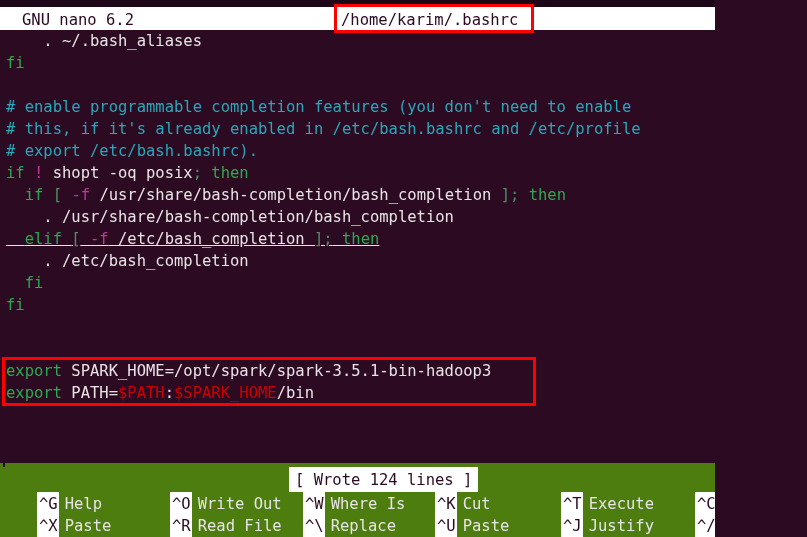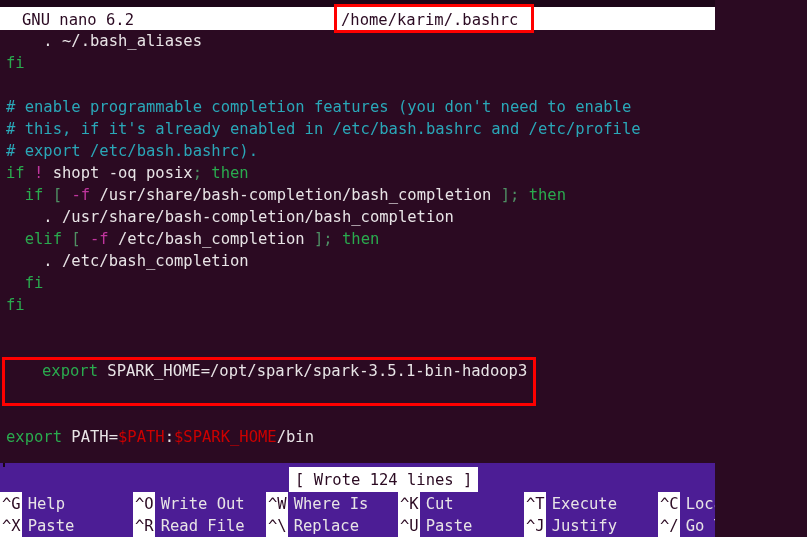--- a/index.html
+++ b/index.html
@@ -4,21 +4,21 @@
 <style>
   html, body {
     margin: 0;
     padding: 0;
     background: #2b0a22;
   }
   #app {
     position: relative;
     width: 715px;
     height: 537px;
-    background: #4c1d95;
+    background: #4d7c0f;
     overflow: hidden;
     font-family: "DejaVu Sans Mono", "Liberation Mono", monospace;
     font-size: 15.5px;
     line-height: 22px;
     -webkit-font-smoothing: none;
   }
 
   
   .top-strip {
     position: absolute;
@@ -110,20 +110,21 @@
   .shortcuts {
     position: absolute;
     left: 0; top: 492px;
     width: 807px; height: 45px;
   }
   .sc-col { position: absolute; top: 0; height: 45px; }
   .sc-item {
     position: absolute;
     height: 22px;
     white-space: pre;
+    margin-left: 37px;
   }
   .sc-item.row0 { top: 0; }
   .sc-item.row1 { top: 22px; }
   .sc-key {
     display: inline-block;
     background: #ffffff;
     color: #2b0a22;
     padding: 1px 1px 1px 2px;
   }
   .sc-label {
@@ -148,27 +149,27 @@
   <div class="editor" id="editor-area">
       <div class="line" style="top: 0px;"><span class="c-plain">    </span><span class="c-plain">. ~/.bash_aliases</span></div>
       <div class="line" style="top: 22px;"><span class="c-kw">fi</span></div>
       <div class="line" style="top: 44px;"></div>
       <div class="line" style="top: 88px;"><span class="c-comment"># this, if it's already enabled in /etc/bash.bashrc and /etc/profile</span></div>
       <div class="line" style="top: 66px;"><span class="c-comment"># enable programmable completion features (you don't need to enable</span></div>
       <div class="line" style="top: 110px;"><span class="c-comment"># export /etc/bash.bashrc).</span></div>
       <div class="line" style="top: 132px;"><span class="c-kw">if</span><span class="c-plain"> </span><span class="c-op">!</span><span class="c-plain"> shopt -oq posix</span><span class="c-punct">;</span><span class="c-plain"> </span><span class="c-kw">then</span></div>
       <div class="line" style="top: 154px;"><span class="c-plain">  </span><span class="c-kw">if</span><span class="c-plain"> </span><span class="c-punct">[</span><span class="c-plain"> </span><span class="c-op">-f</span><span class="c-plain"> /usr/share/bash-completion/bash_completion </span><span class="c-punct">];</span><span class="c-plain"> </span><span class="c-kw">then</span></div>
       <div class="line" style="top: 176px;"><span class="c-plain">    </span><span class="c-plain">. /usr/share/bash-completion/bash_completion</span></div>
-      <div class="line" style="top: 198px;"><span class="c-plain">  </span><span class="c-kw">elif</span><span class="c-plain"> </span><span class="c-punct">[</span><span class="c-plain"> </span><span class="c-op">-f</span><span class="c-plain"> /etc/bash_completion </span><span class="c-punct">];</span><span class="c-plain"> </span><span class="c-kw">then</span></div>
+      <div class="line" style="top: 198px; text-decoration: underline;"><span class="c-plain">  </span><span class="c-kw">elif</span><span class="c-plain"> </span><span class="c-punct">[</span><span class="c-plain"> </span><span class="c-op">-f</span><span class="c-plain"> /etc/bash_completion </span><span class="c-punct">];</span><span class="c-plain"> </span><span class="c-kw">then</span></div>
       <div class="line" style="top: 220px;"><span class="c-plain">    </span><span class="c-plain">. /etc/bash_completion</span></div>
       <div class="line" style="top: 242px;"><span class="c-plain">  </span><span class="c-kw">fi</span></div>
       <div class="line" style="top: 264px;"><span class="c-kw">fi</span></div>
       <div class="line" style="top: 308px;"></div>
-      <div class="line" style="top: 330px; padding-left: 36px;"><span class="c-kw">export</span><span class="c-plain"> SPARK_HOME=/opt/spark/spark-3.5.1-bin-hadoop3</span></div>
-      <div class="line" style="top: 352px; margin-top: 44px;"><span class="c-kw">export</span><span class="c-plain"> PATH=</span><span class="c-var">$PATH</span><span class="c-plain">:</span><span class="c-var">$SPARK_HOME</span><span class="c-plain">/bin</span></div>
+      <div class="line" style="top: 330px;"><span class="c-kw">export</span><span class="c-plain"> SPARK_HOME=/opt/spark/spark-3.5.1-bin-hadoop3</span></div>
+      <div class="line" style="top: 352px;"><span class="c-kw">export</span><span class="c-plain"> PATH=</span><span class="c-var">$PATH</span><span class="c-plain">:</span><span class="c-var">$SPARK_HOME</span><span class="c-plain">/bin</span></div>
     </div>
 
   <div class="statusmsg">[ Wrote 124 lines ]</div>
 
   <div class="shortcuts" id="shortcut-bar">
       <div class="sc-col" style="left: 0px;">
         <div class="sc-item row0"><span class="sc-key">^G</span><span class="sc-label">Help</span></div>
         <div class="sc-item row1"><span class="sc-key">^X</span><span class="sc-label">Paste</span></div>
       </div>
       <div class="sc-col" style="left: 133px;">

